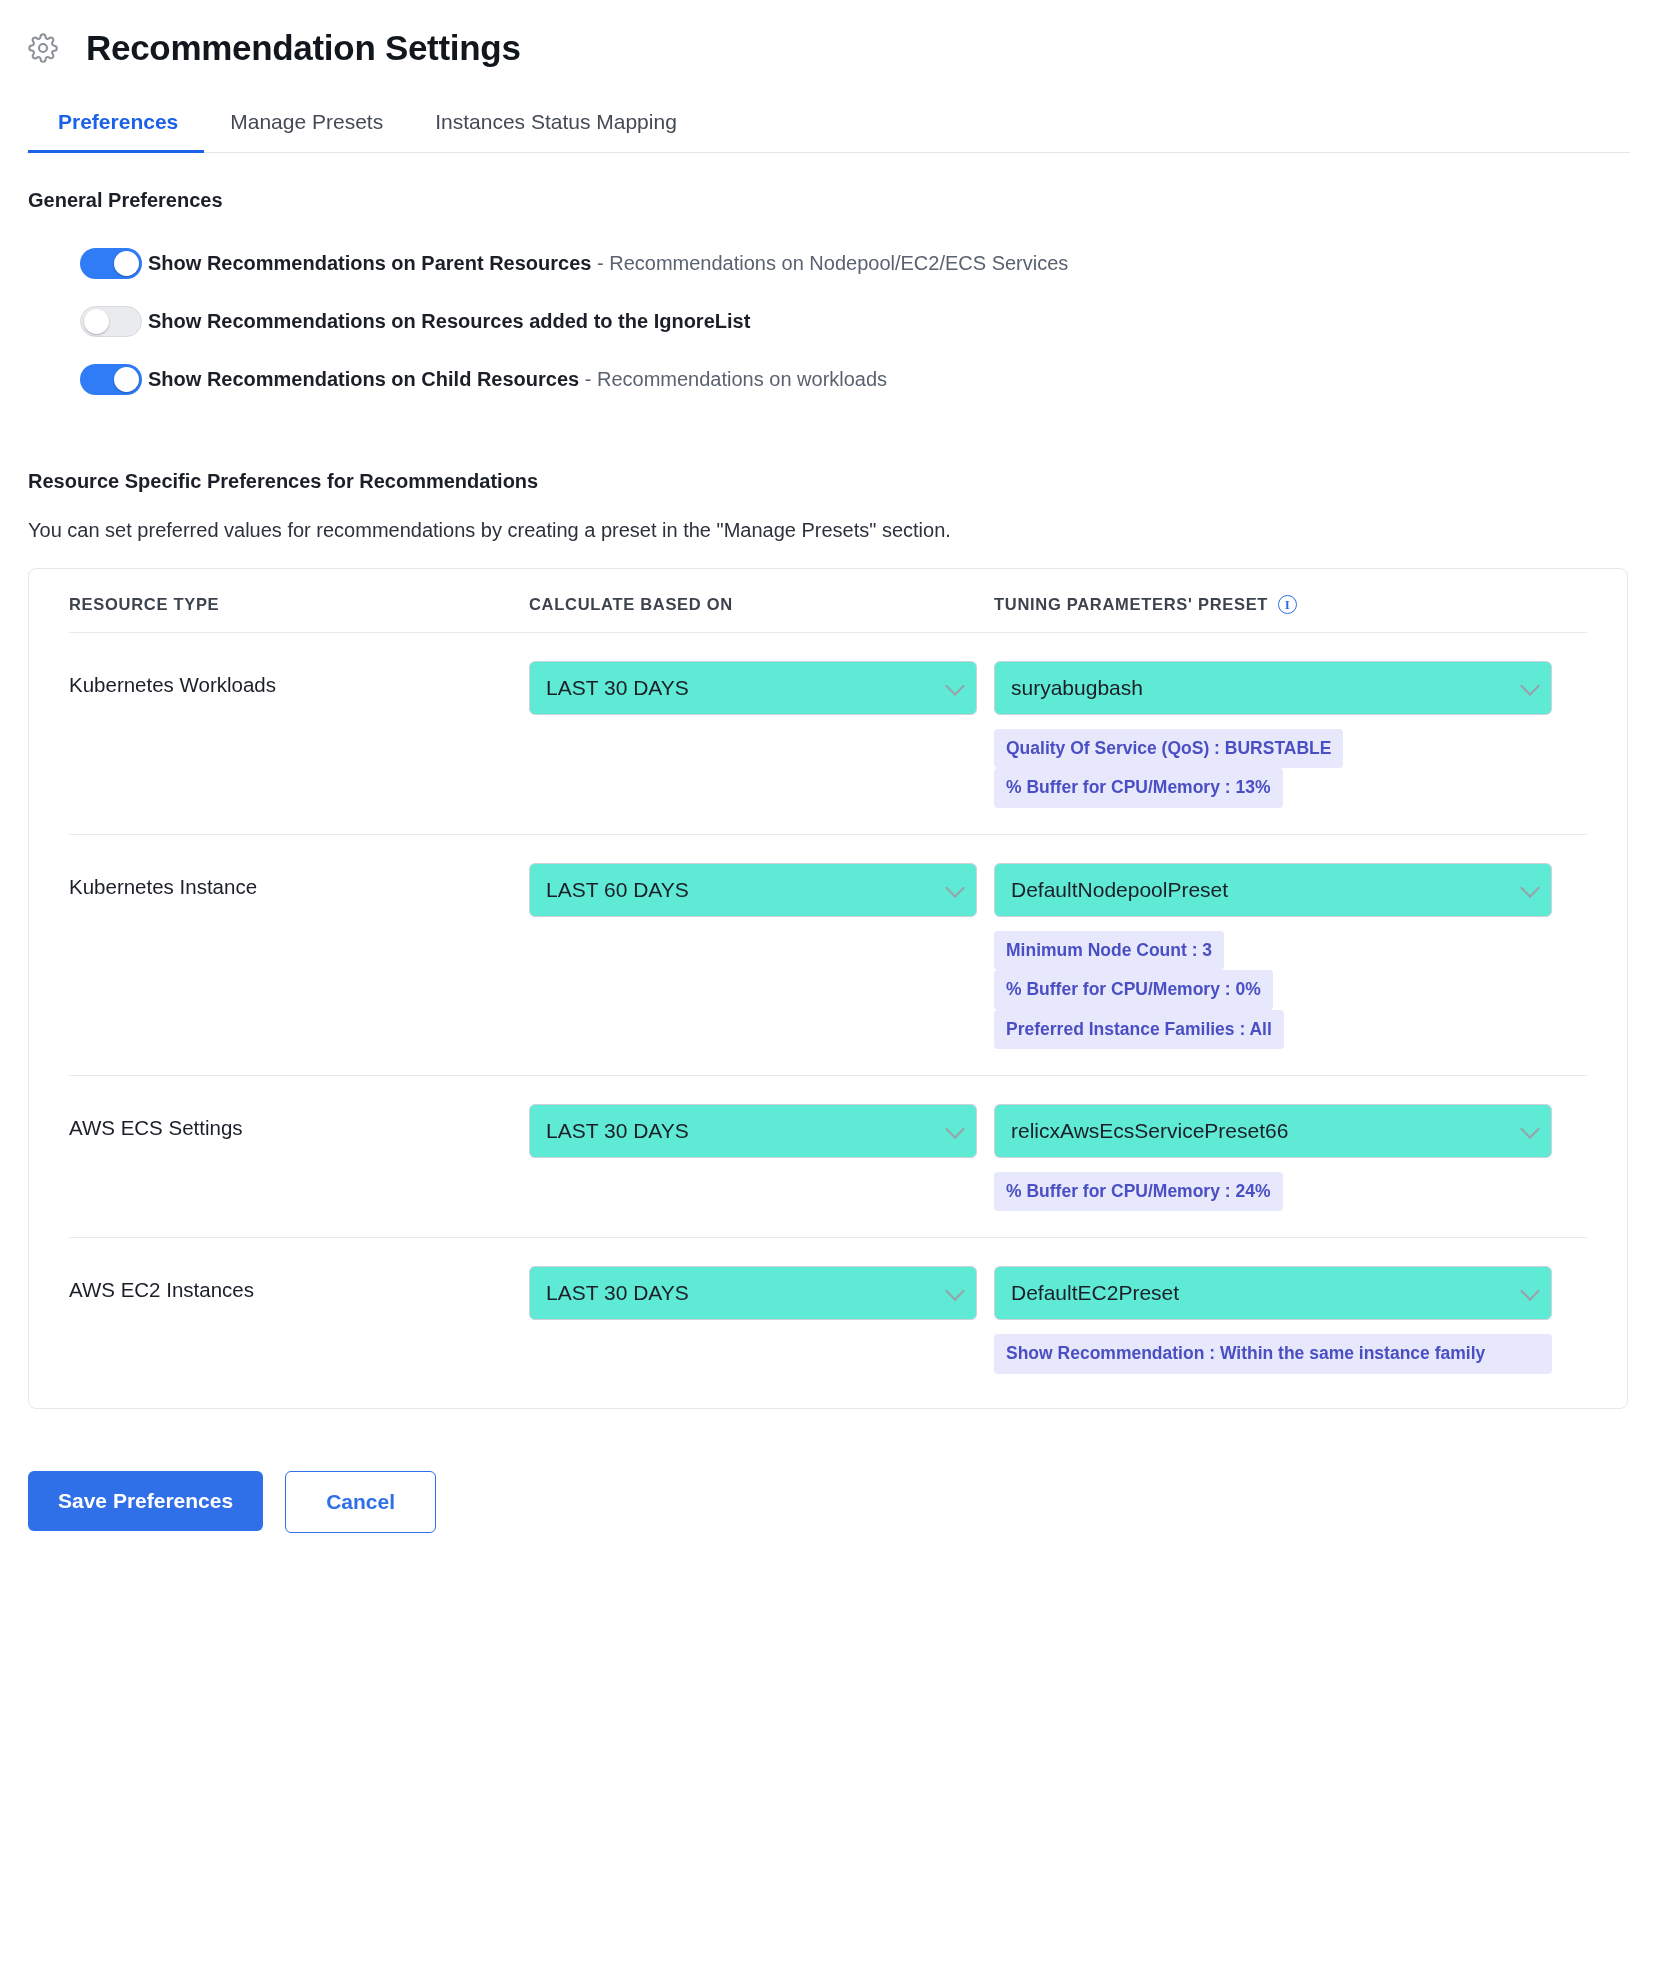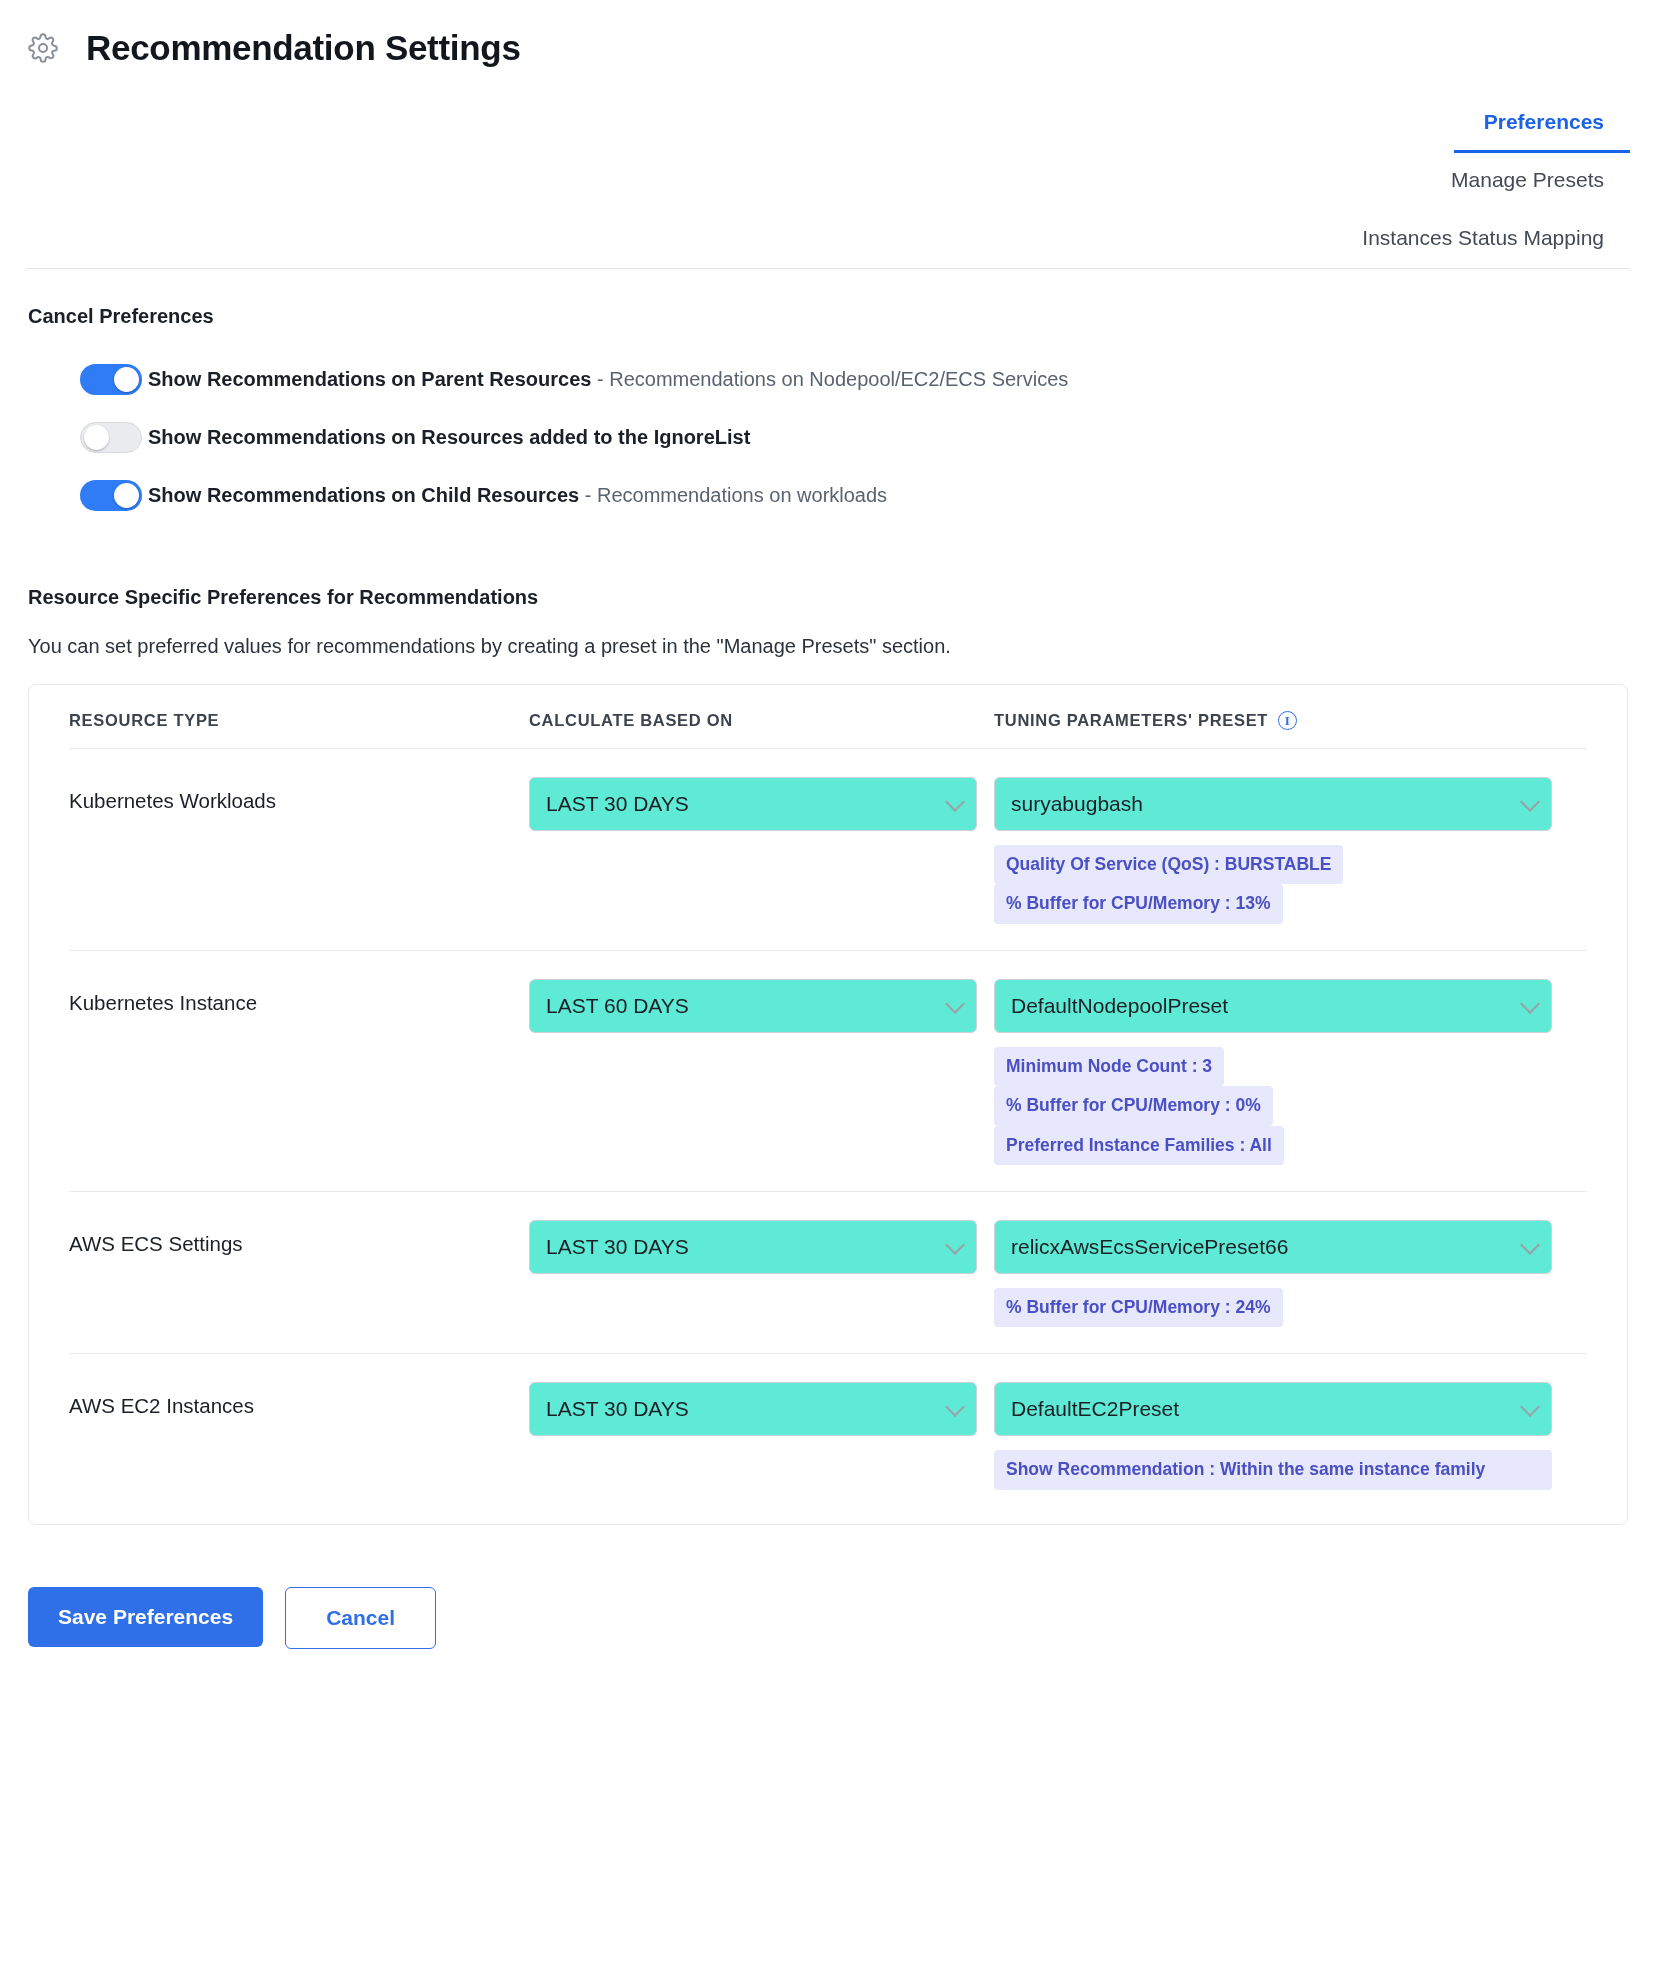--- a/index.html
+++ b/index.html
@@ -41,21 +41,20 @@
     color: #12161d;
   }
 
   
   .tabs {
     display: flex;
     align-items: flex-end;
     gap: 0;
     border-bottom: 1px solid #e2e5ea;
     padding: 0 0 0 2px;
-    flex-direction: column;
   }
   .tab {
     font-size: 21px;
     color: #444a54;
     padding: 16px 26px 16px 26px;
     cursor: pointer;
     border-bottom: 3px solid transparent;
     margin-bottom: -1px;
     white-space: nowrap;
   }
@@ -260,21 +259,21 @@
     </svg>
     <div class="page-title">Recommendation Settings</div>
   </div>
 
   <div class="tabs">
     <div class="tab active">Preferences</div>
     <div class="tab">Manage Presets</div>
     <div class="tab">Instances Status Mapping</div>
   </div>
 
-  <div class="section-title">Cancel Preferences</div>
+  <div class="section-title">General Preferences</div>
 
   <div class="toggle-list">
 
     <div class="toggle-row">
       <div class="toggle-wrap">
         <div class="switch">
             <span class="knob"></span>
           </div>
       </div>
       <div class="toggle-text">

